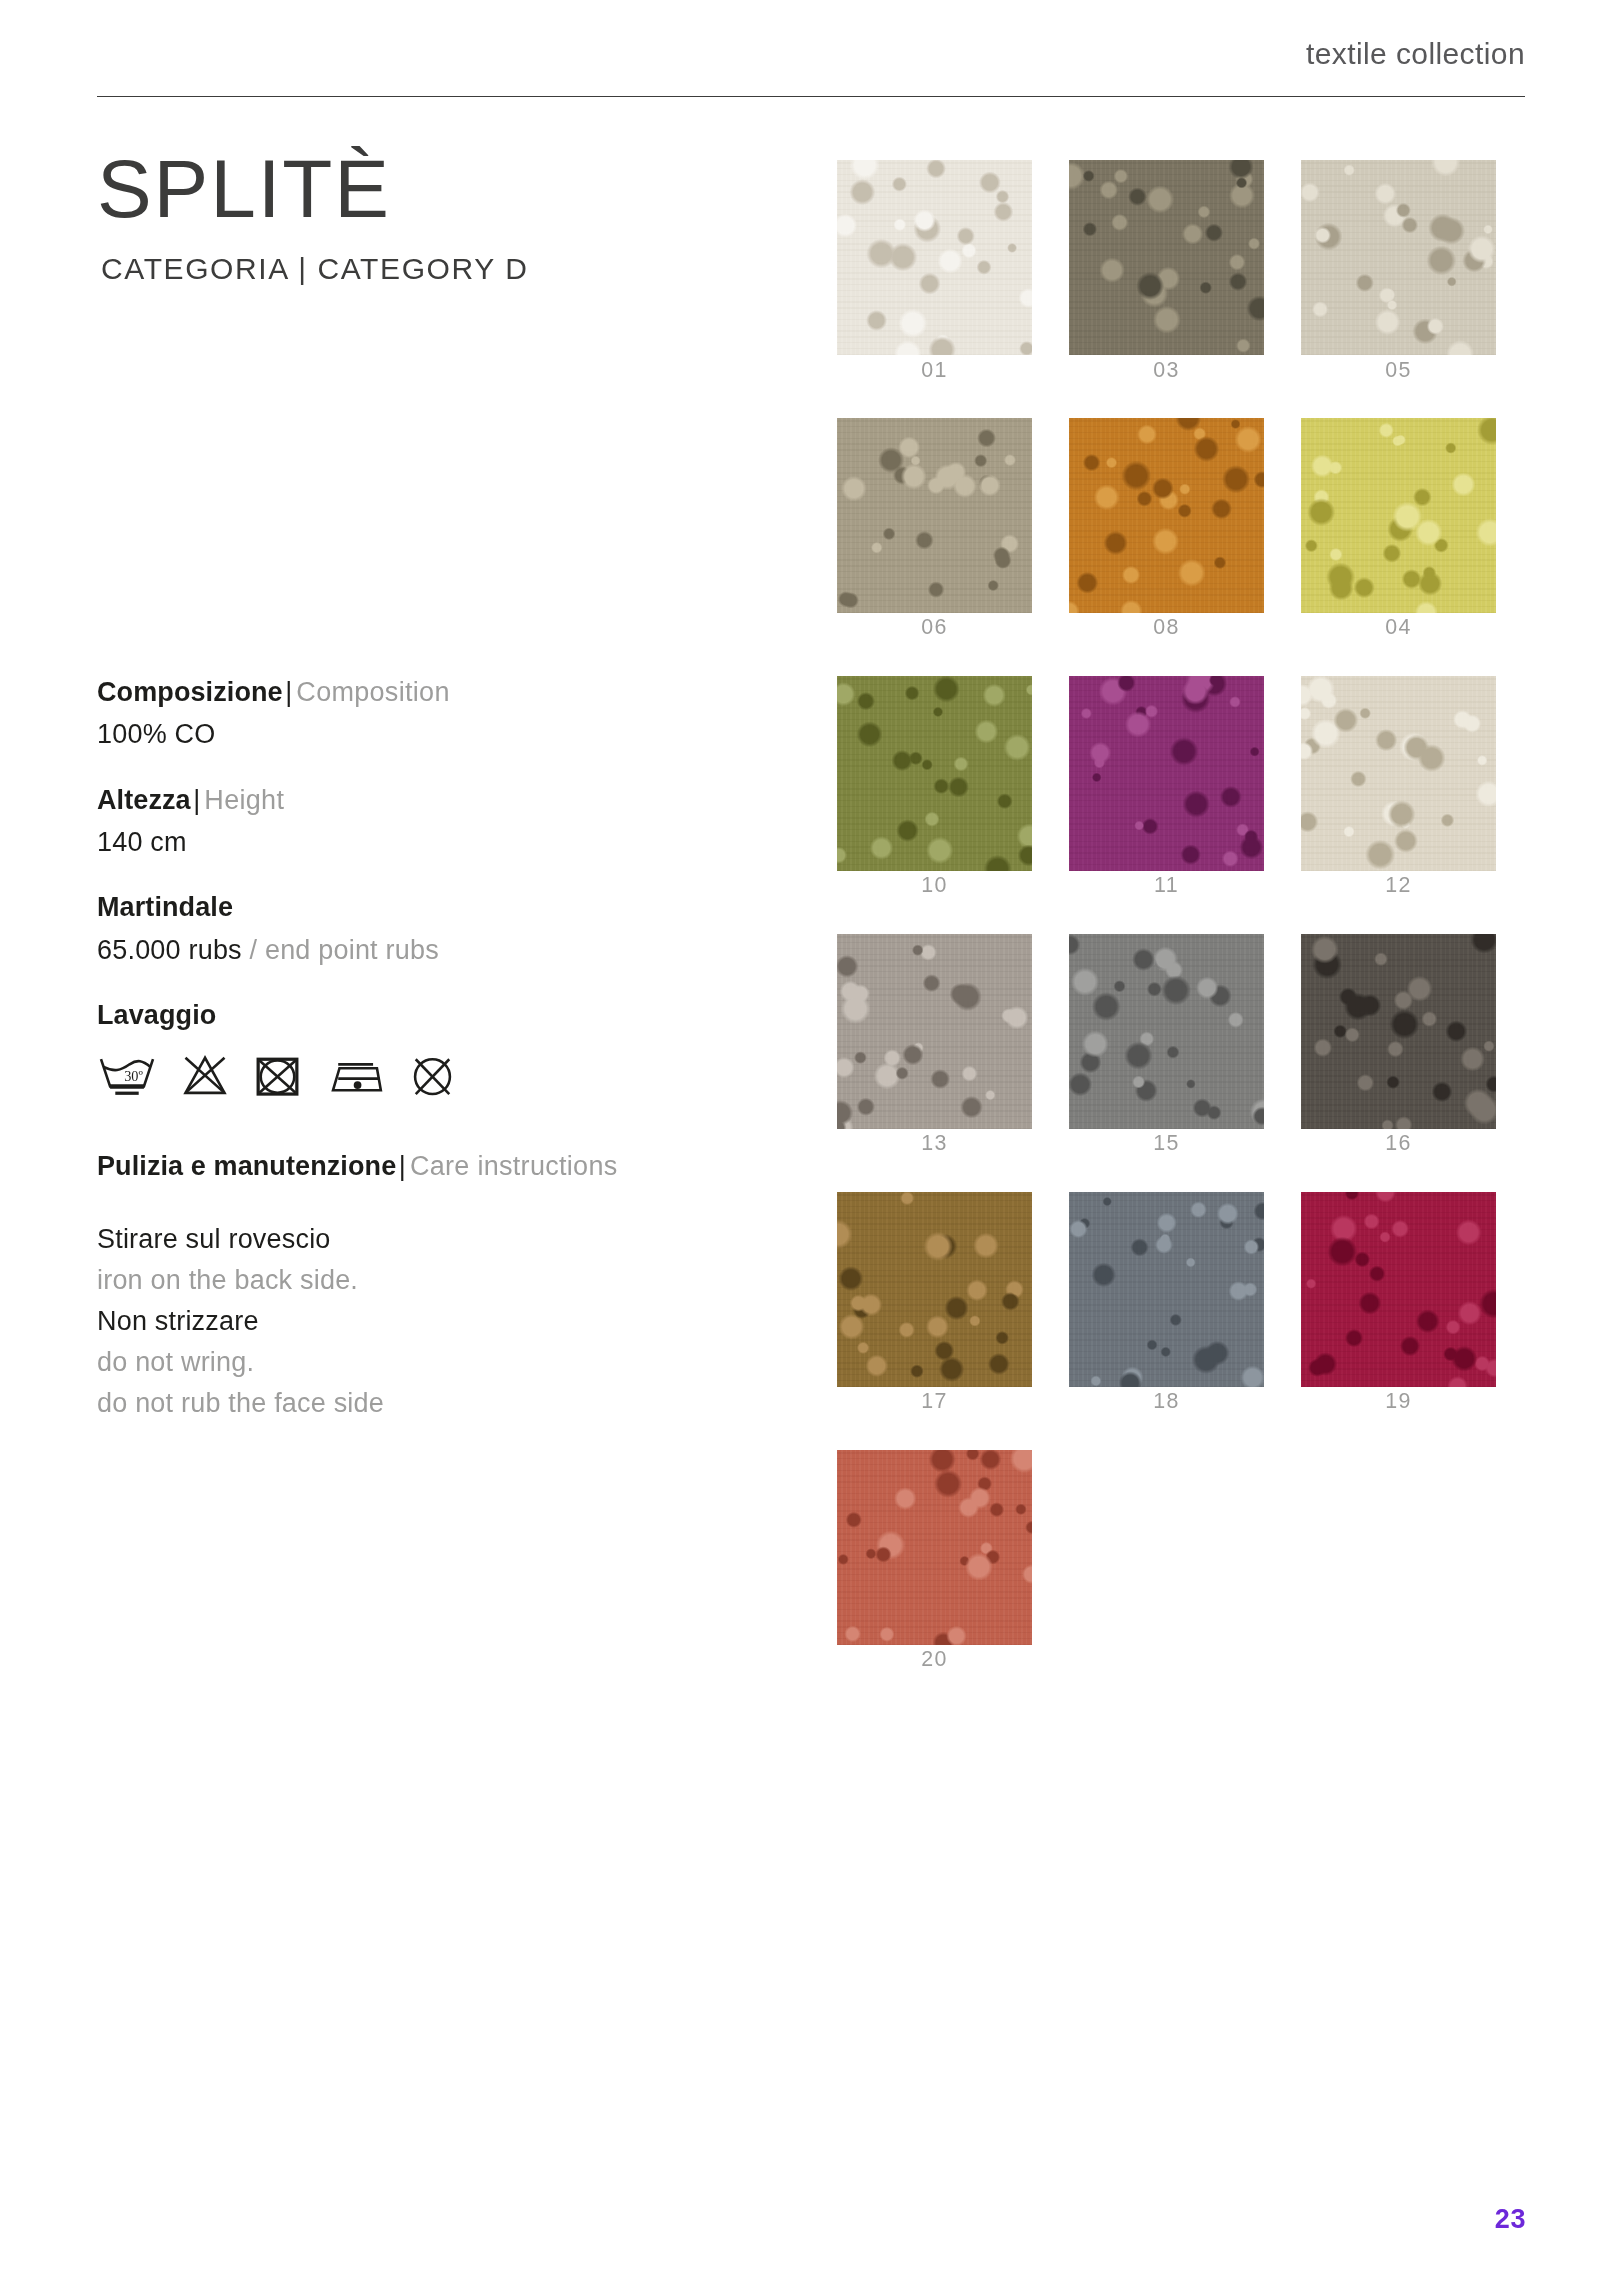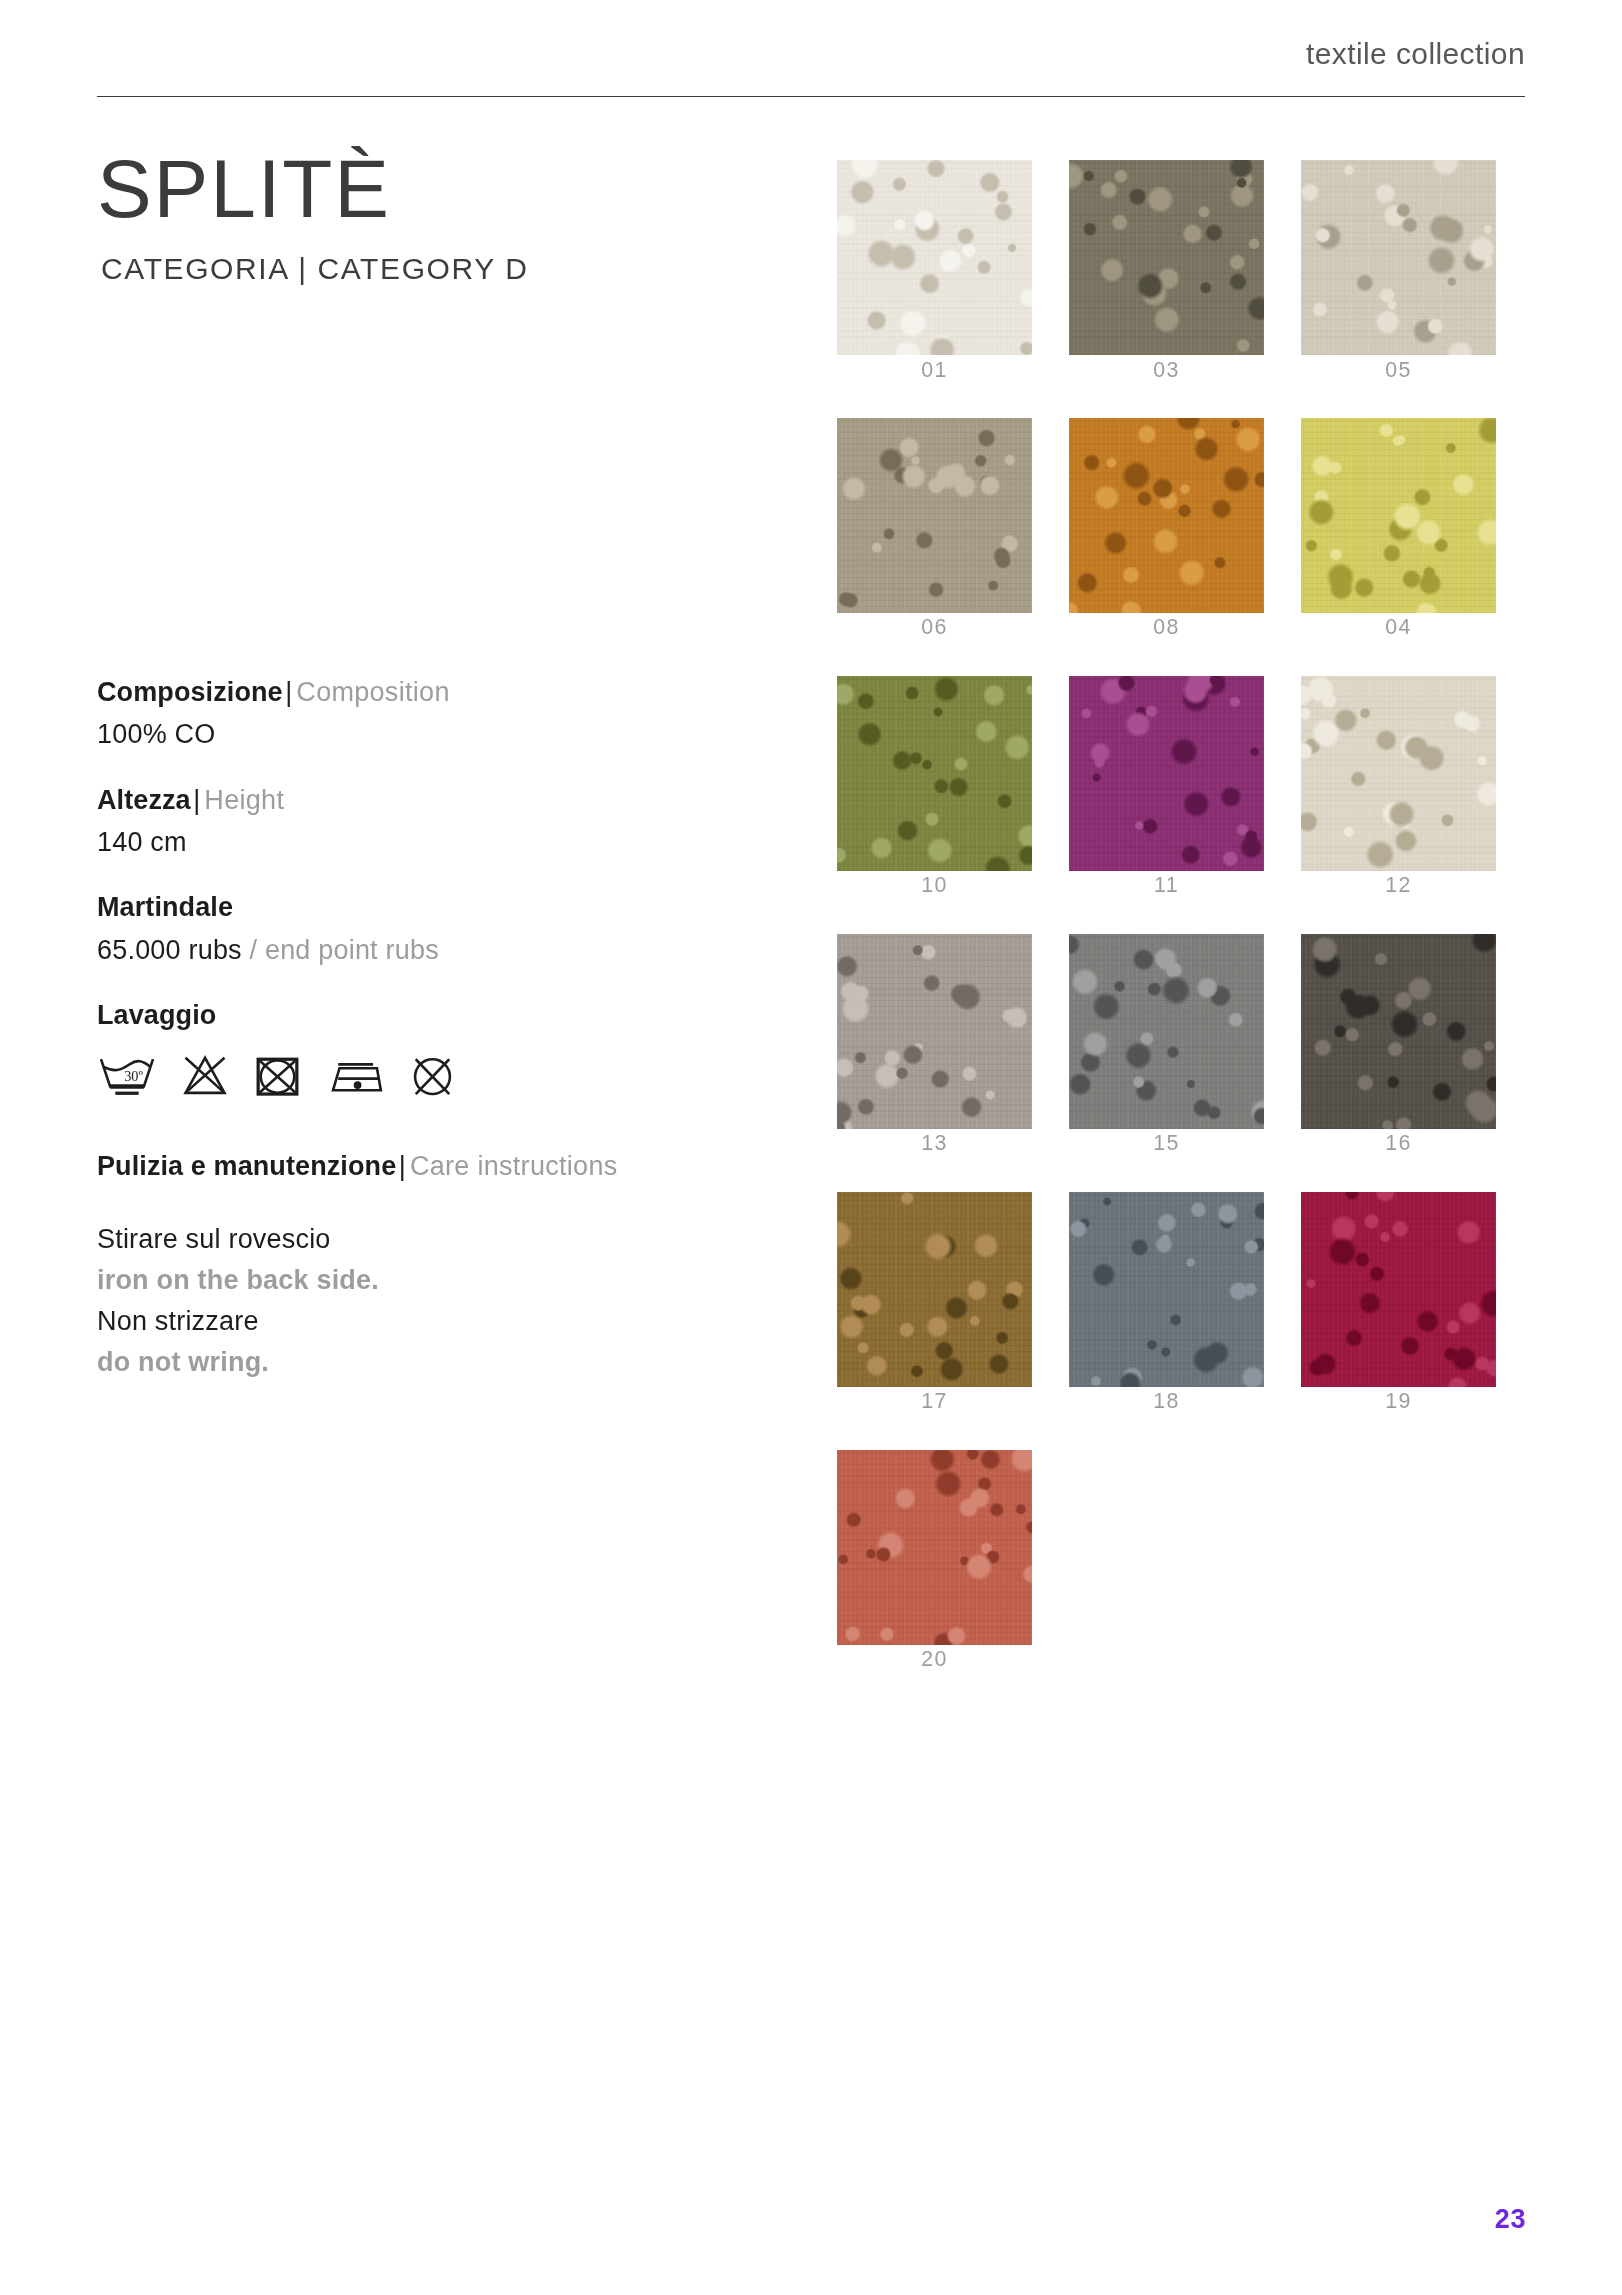--- a/index.html
+++ b/index.html
@@ -120,21 +120,21 @@
 
   
   .care-block { margin-top: 48px; }
   .care-lines { margin-top: 35px; }
   .care-line {
     font-size: 27px;
     line-height: 1.52;
     letter-spacing: 0.2px;
   }
   .care-line.it { color: #1d1d1b; font-weight: 400; }
-  .care-line.en { color: #9d9d9c; font-weight: 700; }
+  .care-line.en { color: #9d9d9c; font-weight: 400; }
 
   
   .swatch-grid {
     position: absolute;
     left: 837px;
     top: 160px;
     width: 695px;
     display: grid;
     grid-template-columns: repeat(3, 195px);
     column-gap: 55px;
@@ -274,20 +274,21 @@
 
     <div class="care-block">
       <div class="spec-head">
         <span>Pulizia e manutenzione</span><span class="sep">|</span><span class="en">Care instructions</span>
       </div>
       <div class="care-lines">
         <div class="care-line it">Stirare sul rovescio</div>
         <div class="care-line en">iron on the back side.</div>
         <div class="care-line it">Non strizzare</div>
         <div class="care-line en">do not wring.</div>
+        <div class="care-line en">do not rub the face side</div>
       </div>
     </div>
 
   </div>
 
   <div class="swatch-grid" id="swatch-grid">
       <div class="swatch-cell">
         <div class="swatch-chip" style="background-color: rgb(233, 229, 220);">
           <div class="tex" style="background-image: radial-gradient(circle at 75.4% 55%, rgb(195, 187, 171) 0px, rgb(195, 187, 171) 5.2px, rgba(0, 0, 0, 0) 7.5px), radial-gradient(circle at 44.9% 31.1%, rgb(247, 245, 240) 0px, rgb(247, 245, 240) 7.8px, rgba(0, 0, 0, 0) 11.3px), radial-gradient(circle at 66% 39%, rgb(195, 187, 171) 0px, rgb(195, 187, 171) 6.3px, rgba(0, 0, 0, 0) 9.2px), radial-gradient(circle at 67.7% 46.5%, rgb(247, 245, 240) 0px, rgb(247, 245, 240) 5.3px, rgba(0, 0, 0, 0) 7.6px), radial-gradient(circle at 47.5% 63.4%, rgb(195, 187, 171) 0px, rgb(195, 187, 171) 7.5px, rgba(0, 0, 0, 0) 11px), radial-gradient(circle at 50.8% 4.4%, rgb(195, 187, 171) 0px, rgb(195, 187, 171) 6.8px, rgba(0, 0, 0, 0) 10px), radial-gradient(circle at 97.3% 96.7%, rgb(195, 187, 171) 0px, rgb(195, 187, 171) 5.3px, rgba(0, 0, 0, 0) 7.6px), radial-gradient(circle at 22.7% 48%, rgb(195, 187, 171) 0px, rgb(195, 187, 171) 10.2px, rgba(0, 0, 0, 0) 15px), radial-gradient(circle at 32% 12.4%, rgb(195, 187, 171) 0px, rgb(195, 187, 171) 5.3px, rgba(0, 0, 0, 0) 7.6px), radial-gradient(circle at 84.9% 18.8%, rgb(195, 187, 171) 0px, rgb(195, 187, 171) 4.7px, rgba(0, 0, 0, 0) 6.8px), radial-gradient(circle at 58% 51.8%, rgb(247, 245, 240) 0px, rgb(247, 245, 240) 8.7px, rgba(0, 0, 0, 0) 12.6px), radial-gradient(circle at 53.9% 97.3%, rgb(195, 187, 171) 0px, rgb(195, 187, 171) 9.5px, rgba(0, 0, 0, 0) 13.8px), radial-gradient(circle at 54.2% 93.2%, rgb(247, 245, 240) 0px, rgb(247, 245, 240) 5.2px, rgba(0, 0, 0, 0) 7.5px), radial-gradient(circle at 33.8% 49.8%, rgb(195, 187, 171) 0px, rgb(195, 187, 171) 10px, rgba(0, 0, 0, 0) 14.4px), radial-gradient(circle at 85.3% 26.6%, rgb(195, 187, 171) 0px, rgb(195, 187, 171) 6.8px, rgba(0, 0, 0, 0) 10px), radial-gradient(circle at 20.3% 82.3%, rgb(195, 187, 171) 0px, rgb(195, 187, 171) 7.3px, rgba(0, 0, 0, 0) 10.5px), radial-gradient(circle at 46.3% 35.3%, rgb(195, 187, 171) 0px, rgb(195, 187, 171) 9.6px, rgba(0, 0, 0, 0) 14px), radial-gradient(circle at 36.3% 99.4%, rgb(247, 245, 240) 0px, rgb(247, 245, 240) 9.5px, rgba(0, 0, 0, 0) 13.8px), radial-gradient(circle at 38.9% 83.8%, rgb(247, 245, 240) 0px, rgb(247, 245, 240) 10px, rgba(0, 0, 0, 0) 14.6px), radial-gradient(circle at 98.2% 70.8%, rgb(247, 245, 240) 0px, rgb(247, 245, 240) 6.8px, rgba(0, 0, 0, 0) 10px), radial-gradient(circle at 78.4% 11.5%, rgb(195, 187, 171) 0px, rgb(195, 187, 171) 7.7px, rgba(0, 0, 0, 0) 11px), radial-gradient(circle at 14.2% 2.6%, rgb(247, 245, 240) 0px, rgb(247, 245, 240) 10px, rgba(0, 0, 0, 0) 14.6px), radial-gradient(circle at 32.2% 33.2%, rgb(247, 245, 240) 0px, rgb(247, 245, 240) 4.4px, rgba(0, 0, 0, 0) 6.3px), radial-gradient(circle at 13% 16.5%, rgb(195, 187, 171) 0px, rgb(195, 187, 171) 9px, rgba(0, 0, 0, 0) 13px), radial-gradient(circle at 89.8% 45.1%, rgb(195, 187, 171) 0px, rgb(195, 187, 171) 3.4px, rgba(0, 0, 0, 0) 5px), radial-gradient(circle at 4.2% 33.6%, rgb(247, 245, 240) 0px, rgb(247, 245, 240) 8.4px, rgba(0, 0, 0, 0) 12px), repeating-linear-gradient(0deg, rgba(195, 187, 171, 0.133) 0px, rgba(195, 187, 171, 0.133) 1.3px, rgba(0, 0, 0, 0) 1.3px, rgba(0, 0, 0, 0) 5.8px), repeating-linear-gradient(90deg, rgba(247, 245, 240, 0.19) 0px, rgba(247, 245, 240, 0.19) 1.3px, rgba(0, 0, 0, 0) 1.3px, rgba(0, 0, 0, 0) 4.5px); opacity: 0.92;"></div>
         </div>

